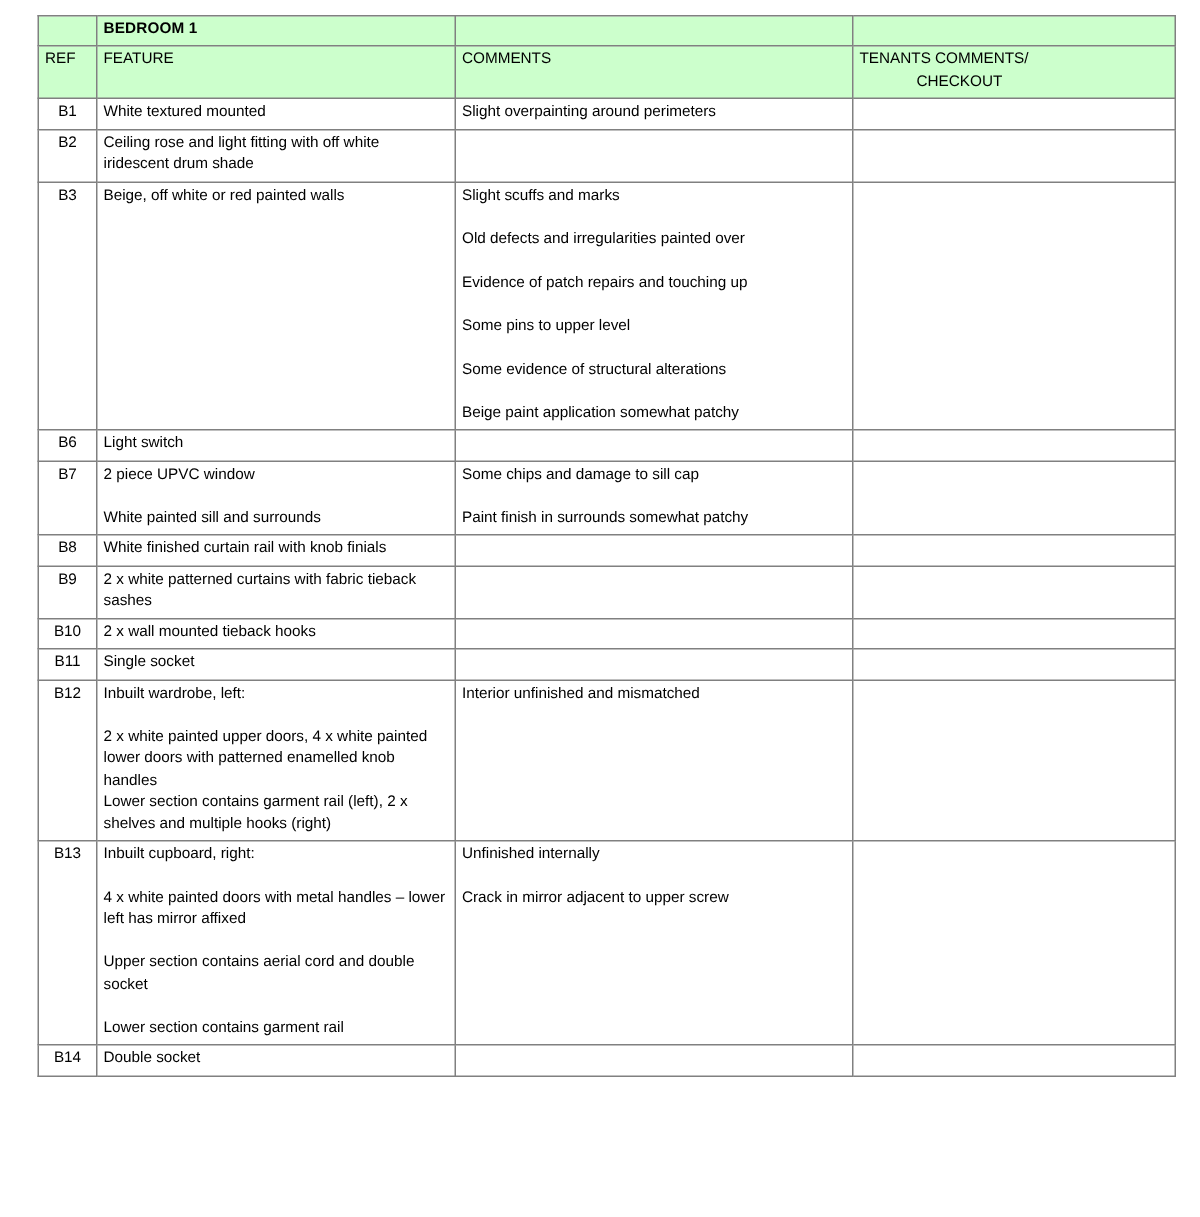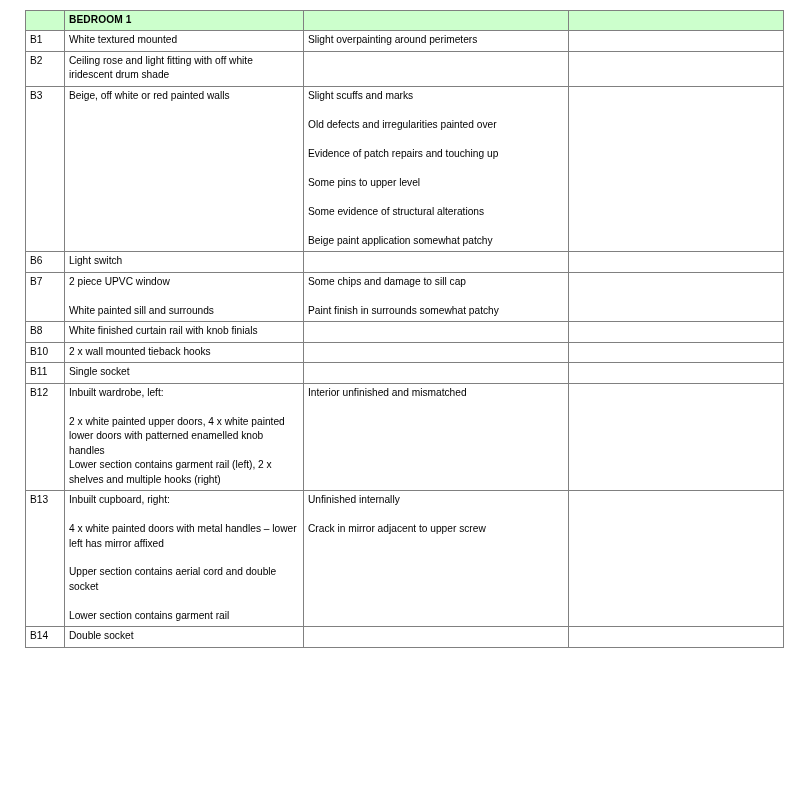--- a/index.html
+++ b/index.html
@@ -48,21 +48,21 @@
     background: #ccffcc;
   }
   td.title-cell {
     font-weight: bold;
     letter-spacing: 0.1px;
   }
   td.colhead {
     font-weight: normal;
   }
   td.ref {
-    text-align: left;
+    text-align: center;
     margin-top: 26px;
   }
   .checkout-line {
     display: block;
     padding-left: 38px;
   }
   .para {
     display: block;
   }
   td.tall-b3   { }
@@ -80,20 +80,29 @@
         <col class="c-com">
         <col class="c-ten">
       </colgroup>
       <tbody>
         <tr class="head">
           <td></td>
           <td class="title-cell">BEDROOM 1</td>
           <td></td>
           <td></td>
         </tr>
+        <tr class="head">
+          <td class="colhead">REF</td>
+          <td class="colhead">FEATURE</td>
+          <td class="colhead">COMMENTS</td>
+          <td class="colhead">
+            <span class="para">TENANTS COMMENTS/</span>
+            <span class="checkout-line">CHECKOUT</span>
+          </td>
+        </tr>
 
         <tr>
           <td class="ref">B1</td>
           <td class="nb">White textured mounted</td>
           <td class="nb">Slight overpainting around perimeters</td>
           <td class="nb"></td>
         </tr>
         <tr>
           <td class="ref">B2</td>
           <td class="nb">Ceiling rose and light fitting with off white iridescent drum shade</td>
@@ -128,20 +137,26 @@
 
 White painted sill and surrounds</td>
           <td class="nb">Some chips and damage to sill cap
 
 Paint finish in surrounds somewhat patchy</td>
           <td class="nb"></td>
         </tr>
         <tr>
           <td class="ref">B8</td>
           <td class="nb">White finished curtain rail with knob finials</td>
+          <td class="nb"></td>
+          <td class="nb"></td>
+        </tr>
+        <tr>
+          <td class="ref">B9</td>
+          <td class="nb">2 x white patterned curtains with fabric tieback sashes</td>
           <td class="nb"></td>
           <td class="nb"></td>
         </tr>
         <tr>
           <td class="ref">B10</td>
           <td class="nb">2 x wall mounted tieback hooks</td>
           <td class="nb"></td>
           <td class="nb"></td>
         </tr>
         <tr>

